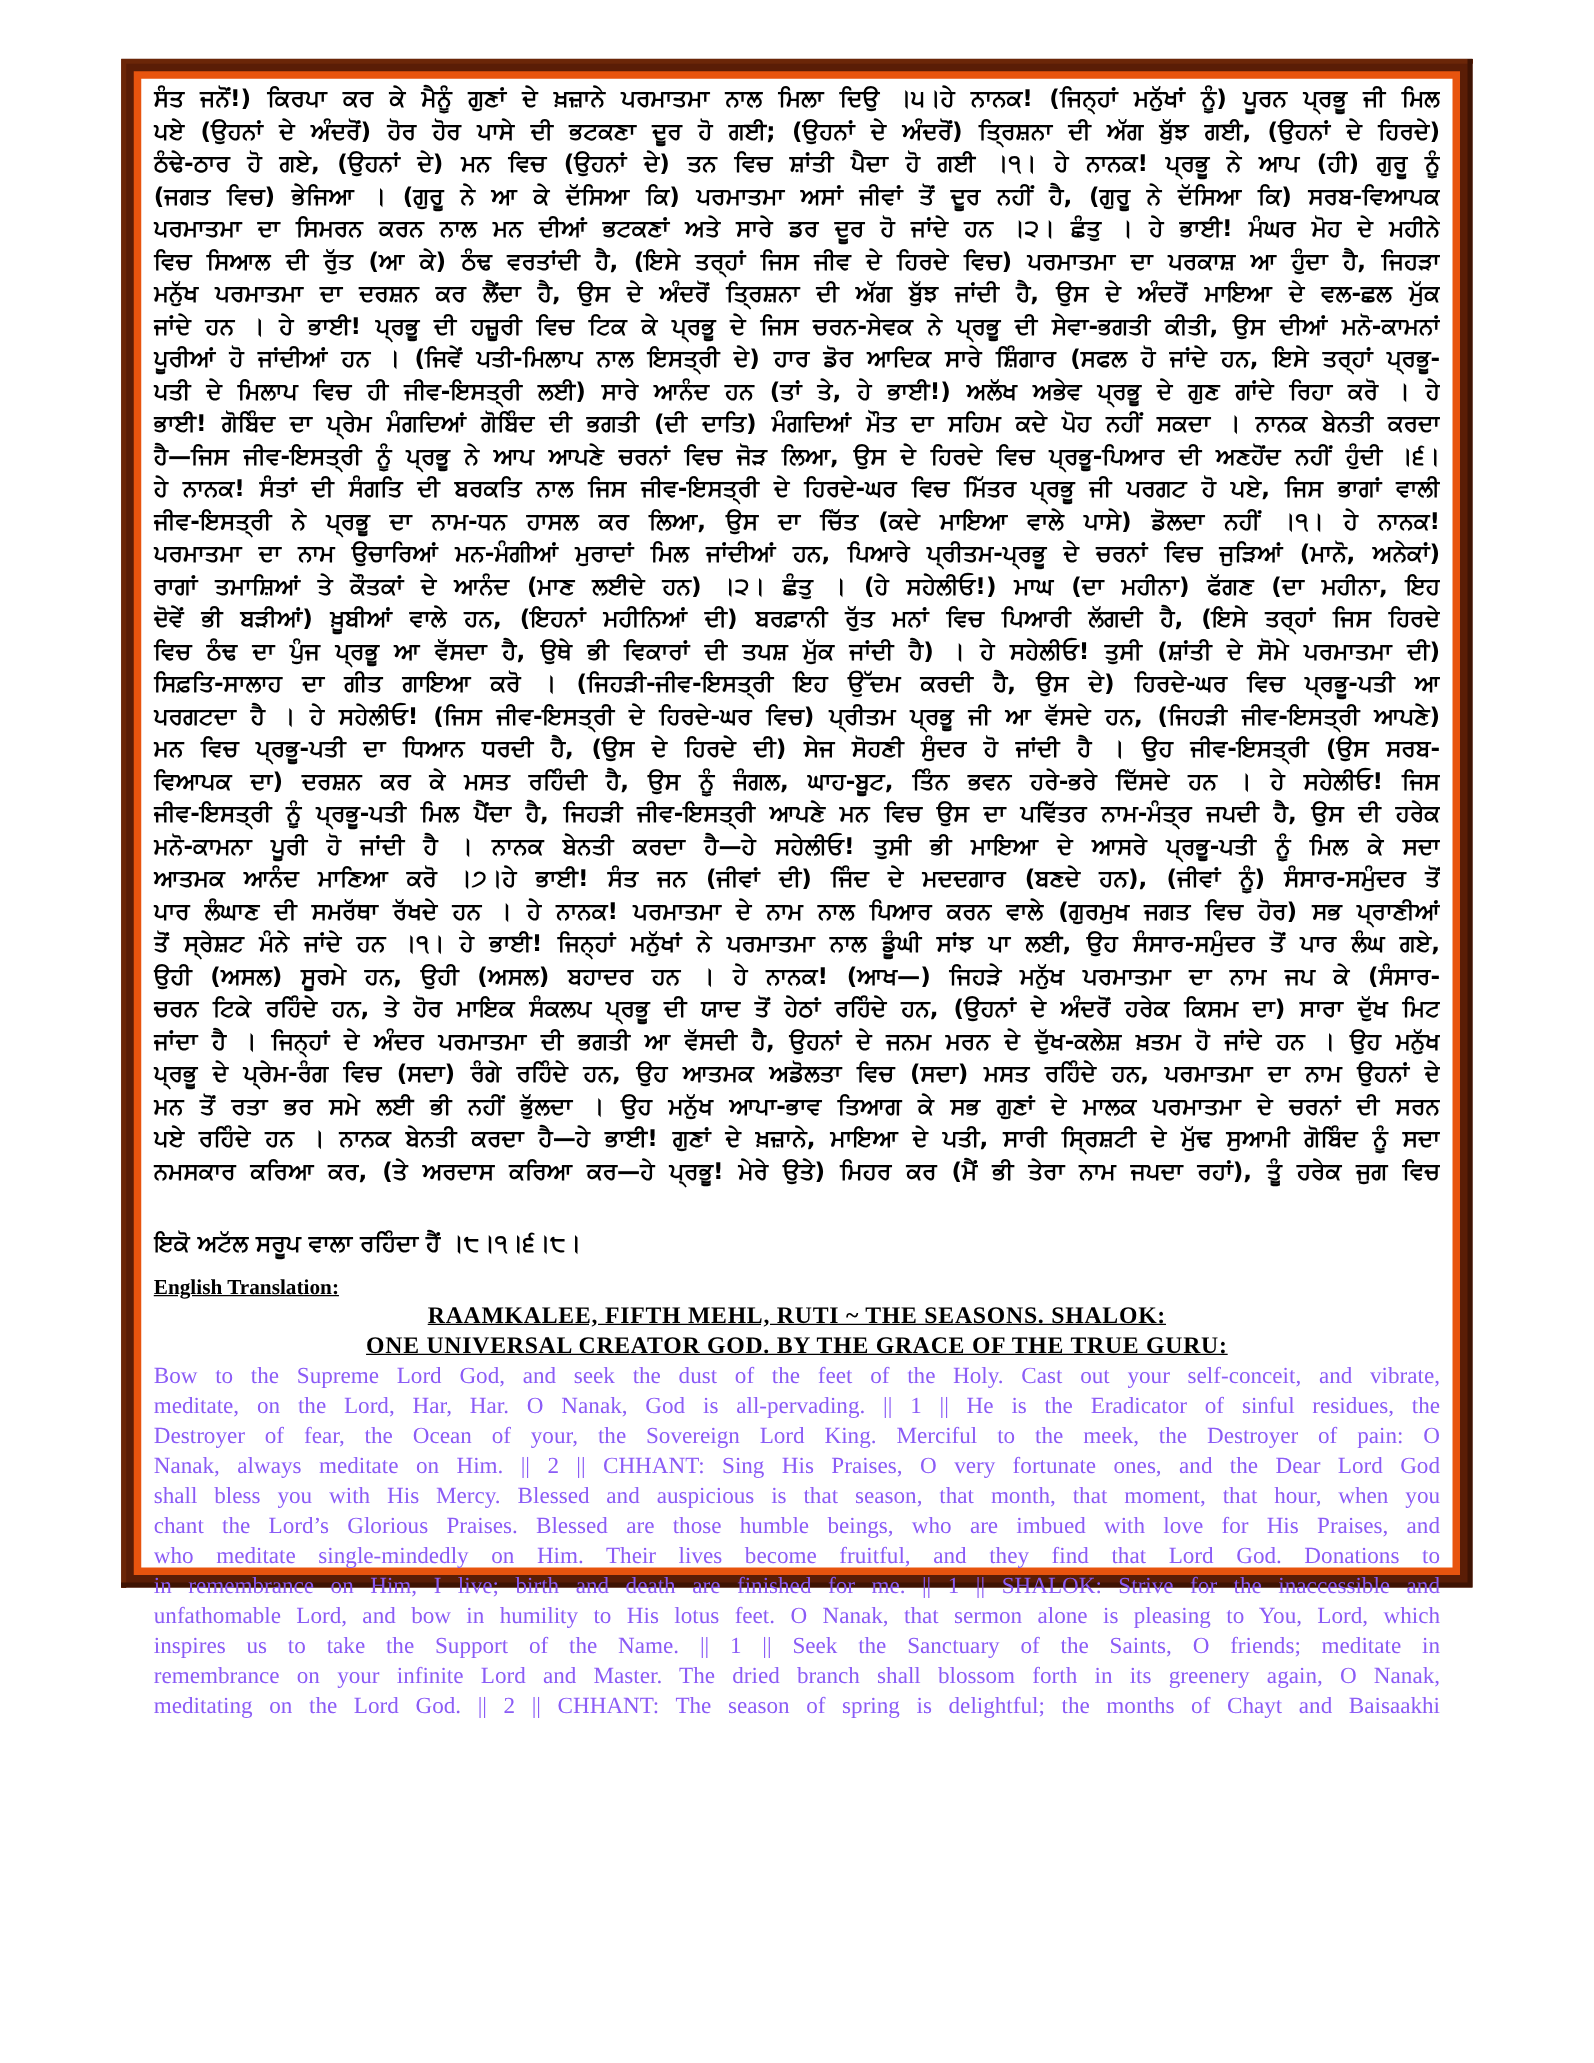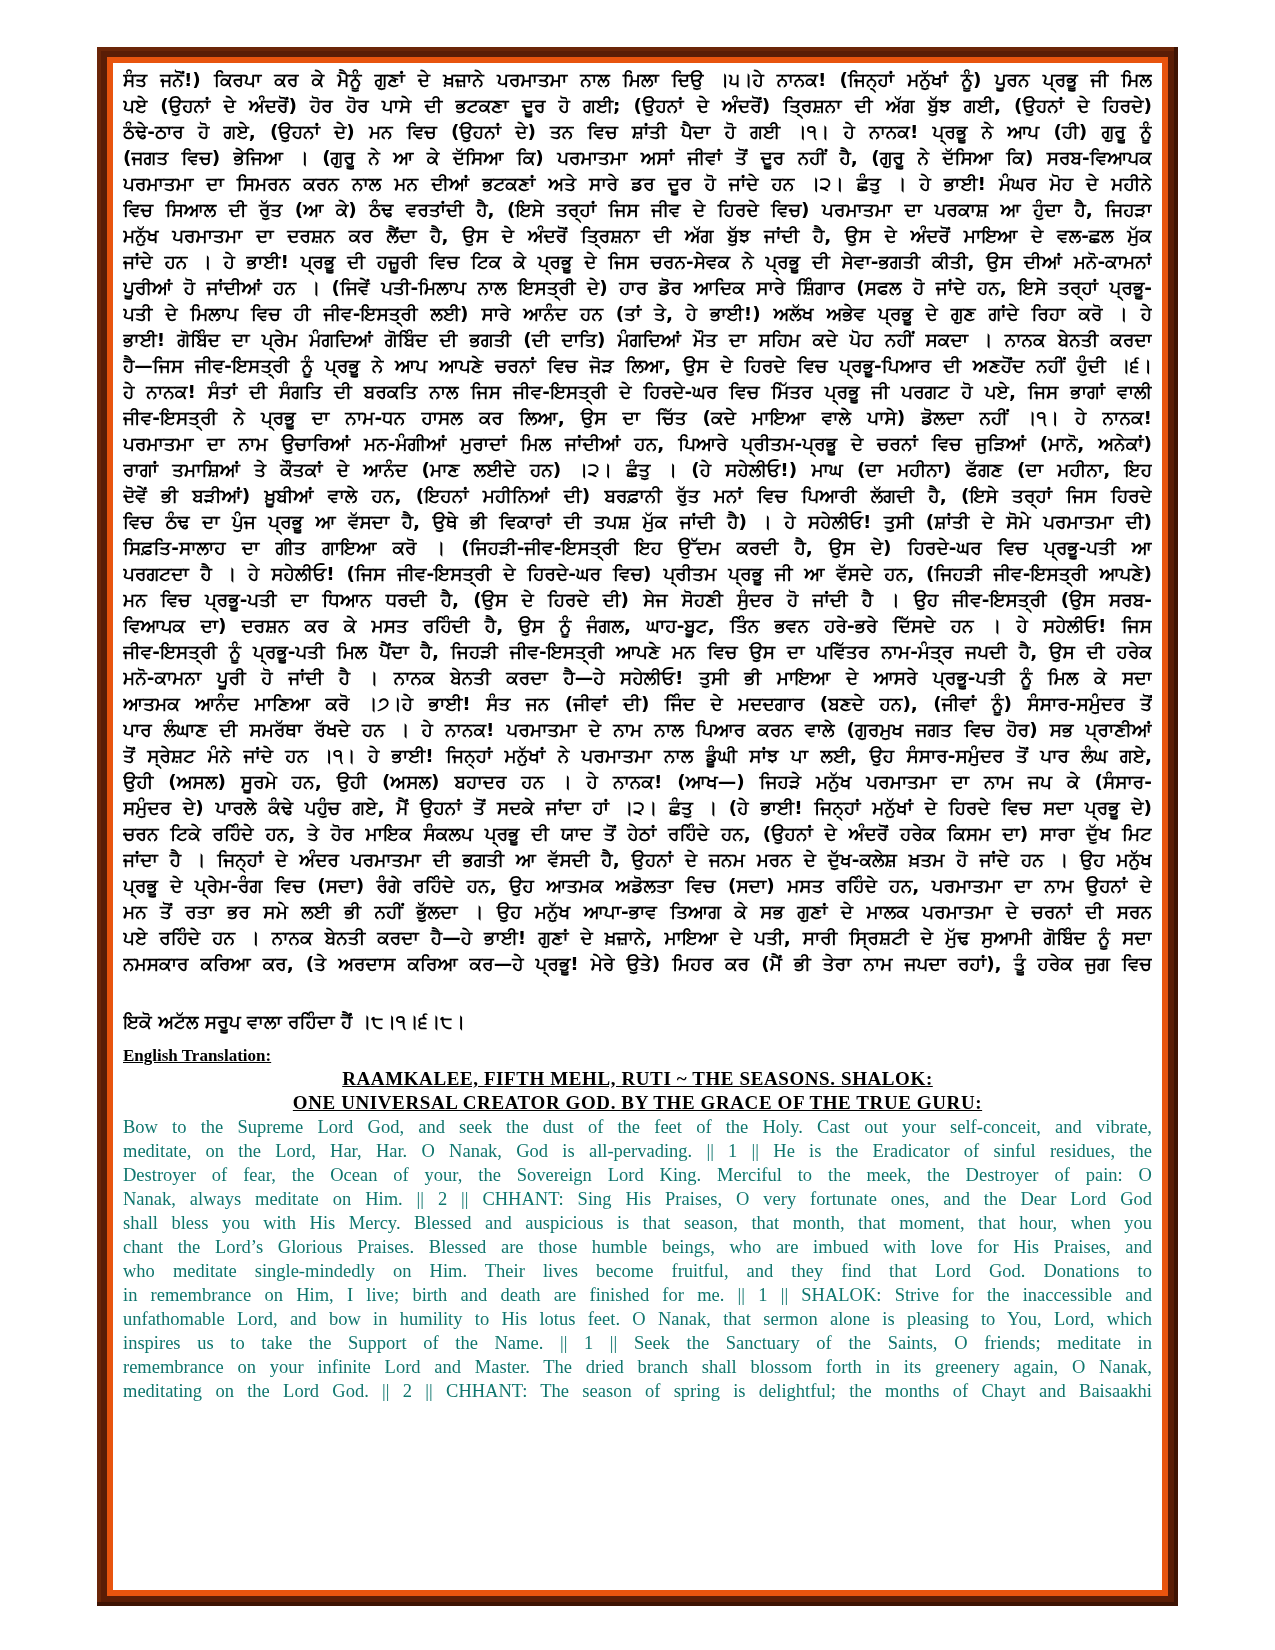--- a/index.html
+++ b/index.html
@@ -1,18 +1,18 @@
 <!DOCTYPE html>
 <html><head>
 <meta charset="utf-8">
 <style>
   html, body { margin: 0; padding: 0; background: #ffffff; }
   body { width: 1275px; height: 1650px; position: relative; overflow: hidden; }
   .frame {
-    position: absolute; left: 97px; top: 47px; width: 1081px; height: 1559px;
+    position: absolute; left: 97px; top: 47px; width: 1081px; height: 1223px;
     background: #5a1d06;
     box-shadow: inset -4px -4px 0 #3e1303, inset 4px 4px 0 #6b2608;
     box-sizing: border-box;
   }
   .orange {
     position: absolute; left: 10px; top: 10px; right: 10px; bottom: 10px;
     background: #e8540e;
   }
   .paper {
     position: absolute; left: 6px; top: 6px; right: 6px; bottom: 6px;
@@ -52,21 +52,21 @@
     font-size: 19px;
     text-align: center;
     line-height: 24px;
     letter-spacing: 0.6px;
     text-decoration: underline;
   }
   .eng-body {
     font-family: "Liberation Serif", serif;
     font-size: 18.5px;
     line-height: 24px;
-    color: #0f766e;
+    color: #8b5cf6;
   }
   .eng-body .line {
     display: block;
     text-align: justify;
     text-align-last: justify;
     white-space: nowrap;
     overflow: hidden;
     height: 24px;
   }
 </style>
@@ -100,21 +100,20 @@
             <span class="line">ਸਿਫ਼ਤਿ-ਸਾਲਾਹ ਦਾ ਗੀਤ ਗਾਇਆ ਕਰੋ । (ਜਿਹੜੀ-ਜੀਵ-ਇਸਤ੍ਰੀ ਇਹ ਉੱਦਮ ਕਰਦੀ ਹੈ, ਉਸ ਦੇ) ਹਿਰਦੇ-ਘਰ ਵਿਚ ਪ੍ਰਭੂ-ਪਤੀ ਆ</span>
             <span class="line">ਪਰਗਟਦਾ ਹੈ । ਹੇ ਸਹੇਲੀਓ! (ਜਿਸ ਜੀਵ-ਇਸਤ੍ਰੀ ਦੇ ਹਿਰਦੇ-ਘਰ ਵਿਚ) ਪ੍ਰੀਤਮ ਪ੍ਰਭੂ ਜੀ ਆ ਵੱਸਦੇ ਹਨ, (ਜਿਹੜੀ ਜੀਵ-ਇਸਤ੍ਰੀ ਆਪਣੇ)</span>
             <span class="line">ਮਨ ਵਿਚ ਪ੍ਰਭੂ-ਪਤੀ ਦਾ ਧਿਆਨ ਧਰਦੀ ਹੈ, (ਉਸ ਦੇ ਹਿਰਦੇ ਦੀ) ਸੇਜ ਸੋਹਣੀ ਸੁੰਦਰ ਹੋ ਜਾਂਦੀ ਹੈ । ਉਹ ਜੀਵ-ਇਸਤ੍ਰੀ (ਉਸ ਸਰਬ-</span>
             <span class="line">ਵਿਆਪਕ ਦਾ) ਦਰਸ਼ਨ ਕਰ ਕੇ ਮਸਤ ਰਹਿੰਦੀ ਹੈ, ਉਸ ਨੂੰ ਜੰਗਲ, ਘਾਹ-ਬੂਟ, ਤਿੰਨ ਭਵਨ ਹਰੇ-ਭਰੇ ਦਿੱਸਦੇ ਹਨ । ਹੇ ਸਹੇਲੀਓ! ਜਿਸ</span>
             <span class="line">ਜੀਵ-ਇਸਤ੍ਰੀ ਨੂੰ ਪ੍ਰਭੂ-ਪਤੀ ਮਿਲ ਪੈਂਦਾ ਹੈ, ਜਿਹੜੀ ਜੀਵ-ਇਸਤ੍ਰੀ ਆਪਣੇ ਮਨ ਵਿਚ ਉਸ ਦਾ ਪਵਿੱਤਰ ਨਾਮ-ਮੰਤ੍ਰ ਜਪਦੀ ਹੈ, ਉਸ ਦੀ ਹਰੇਕ</span>
             <span class="line">ਮਨੋ-ਕਾਮਨਾ ਪੂਰੀ ਹੋ ਜਾਂਦੀ ਹੈ । ਨਾਨਕ ਬੇਨਤੀ ਕਰਦਾ ਹੈ—ਹੇ ਸਹੇਲੀਓ! ਤੁਸੀ ਭੀ ਮਾਇਆ ਦੇ ਆਸਰੇ ਪ੍ਰਭੂ-ਪਤੀ ਨੂੰ ਮਿਲ ਕੇ ਸਦਾ</span>
             <span class="line">ਆਤਮਕ ਆਨੰਦ ਮਾਣਿਆ ਕਰੋ ।੭।ਹੇ ਭਾਈ! ਸੰਤ ਜਨ (ਜੀਵਾਂ ਦੀ) ਜਿੰਦ ਦੇ ਮਦਦਗਾਰ (ਬਣਦੇ ਹਨ), (ਜੀਵਾਂ ਨੂੰ) ਸੰਸਾਰ-ਸਮੁੰਦਰ ਤੋਂ</span>
             <span class="line">ਪਾਰ ਲੰਘਾਣ ਦੀ ਸਮਰੱਥਾ ਰੱਖਦੇ ਹਨ । ਹੇ ਨਾਨਕ! ਪਰਮਾਤਮਾ ਦੇ ਨਾਮ ਨਾਲ ਪਿਆਰ ਕਰਨ ਵਾਲੇ (ਗੁਰਮੁਖ ਜਗਤ ਵਿਚ ਹੋਰ) ਸਭ ਪ੍ਰਾਣੀਆਂ</span>
             <span class="line">ਤੋਂ ਸ੍ਰੇਸ਼ਟ ਮੰਨੇ ਜਾਂਦੇ ਹਨ ।੧। ਹੇ ਭਾਈ! ਜਿਨ੍ਹਾਂ ਮਨੁੱਖਾਂ ਨੇ ਪਰਮਾਤਮਾ ਨਾਲ ਡੂੰਘੀ ਸਾਂਝ ਪਾ ਲਈ, ਉਹ ਸੰਸਾਰ-ਸਮੁੰਦਰ ਤੋਂ ਪਾਰ ਲੰਘ ਗਏ,</span>
             <span class="line">ਉਹੀ (ਅਸਲ) ਸੂਰਮੇ ਹਨ, ਉਹੀ (ਅਸਲ) ਬਹਾਦਰ ਹਨ । ਹੇ ਨਾਨਕ! (ਆਖ—) ਜਿਹੜੇ ਮਨੁੱਖ ਪਰਮਾਤਮਾ ਦਾ ਨਾਮ ਜਪ ਕੇ (ਸੰਸਾਰ-</span>
-            <span class="line">ਸਮੁੰਦਰ ਦੇ) ਪਾਰਲੇ ਕੰਢੇ ਪਹੁੰਚ ਗਏ, ਮੈਂ ਉਹਨਾਂ ਤੋਂ ਸਦਕੇ ਜਾਂਦਾ ਹਾਂ ।੨। ਛੰਤੁ । (ਹੇ ਭਾਈ! ਜਿਨ੍ਹਾਂ ਮਨੁੱਖਾਂ ਦੇ ਹਿਰਦੇ ਵਿਚ ਸਦਾ ਪ੍ਰਭੂ ਦੇ)</span>
             <span class="line">ਚਰਨ ਟਿਕੇ ਰਹਿੰਦੇ ਹਨ, ਤੇ ਹੋਰ ਮਾਇਕ ਸੰਕਲਪ ਪ੍ਰਭੂ ਦੀ ਯਾਦ ਤੋਂ ਹੇਠਾਂ ਰਹਿੰਦੇ ਹਨ, (ਉਹਨਾਂ ਦੇ ਅੰਦਰੋਂ ਹਰੇਕ ਕਿਸਮ ਦਾ) ਸਾਰਾ ਦੁੱਖ ਮਿਟ</span>
             <span class="line">ਜਾਂਦਾ ਹੈ । ਜਿਨ੍ਹਾਂ ਦੇ ਅੰਦਰ ਪਰਮਾਤਮਾ ਦੀ ਭਗਤੀ ਆ ਵੱਸਦੀ ਹੈ, ਉਹਨਾਂ ਦੇ ਜਨਮ ਮਰਨ ਦੇ ਦੁੱਖ-ਕਲੇਸ਼ ਖ਼ਤਮ ਹੋ ਜਾਂਦੇ ਹਨ । ਉਹ ਮਨੁੱਖ</span>
             <span class="line">ਪ੍ਰਭੂ ਦੇ ਪ੍ਰੇਮ-ਰੰਗ ਵਿਚ (ਸਦਾ) ਰੰਗੇ ਰਹਿੰਦੇ ਹਨ, ਉਹ ਆਤਮਕ ਅਡੋਲਤਾ ਵਿਚ (ਸਦਾ) ਮਸਤ ਰਹਿੰਦੇ ਹਨ, ਪਰਮਾਤਮਾ ਦਾ ਨਾਮ ਉਹਨਾਂ ਦੇ</span>
             <span class="line">ਮਨ ਤੋਂ ਰਤਾ ਭਰ ਸਮੇ ਲਈ ਭੀ ਨਹੀਂ ਭੁੱਲਦਾ । ਉਹ ਮਨੁੱਖ ਆਪਾ-ਭਾਵ ਤਿਆਗ ਕੇ ਸਭ ਗੁਣਾਂ ਦੇ ਮਾਲਕ ਪਰਮਾਤਮਾ ਦੇ ਚਰਨਾਂ ਦੀ ਸਰਨ</span>
             <span class="line">ਪਏ ਰਹਿੰਦੇ ਹਨ । ਨਾਨਕ ਬੇਨਤੀ ਕਰਦਾ ਹੈ—ਹੇ ਭਾਈ! ਗੁਣਾਂ ਦੇ ਖ਼ਜ਼ਾਨੇ, ਮਾਇਆ ਦੇ ਪਤੀ, ਸਾਰੀ ਸ੍ਰਿਸ਼ਟੀ ਦੇ ਮੁੱਢ ਸੁਆਮੀ ਗੋਬਿੰਦ ਨੂੰ ਸਦਾ</span>
             <span class="line">ਨਮਸਕਾਰ ਕਰਿਆ ਕਰ, (ਤੇ ਅਰਦਾਸ ਕਰਿਆ ਕਰ—ਹੇ ਪ੍ਰਭੂ! ਮੇਰੇ ਉਤੇ) ਮਿਹਰ ਕਰ (ਮੈਂ ਭੀ ਤੇਰਾ ਨਾਮ ਜਪਦਾ ਰਹਾਂ), ਤੂੰ ਹਰੇਕ ਜੁਗ ਵਿਚ</span>
             <span class="line last">ਇਕੋ ਅਟੱਲ ਸਰੂਪ ਵਾਲਾ ਰਹਿੰਦਾ ਹੈਂ ।੮।੧।੬।੮।</span>
           </div>
 
         <div class="eng-label">English Translation:</div>

